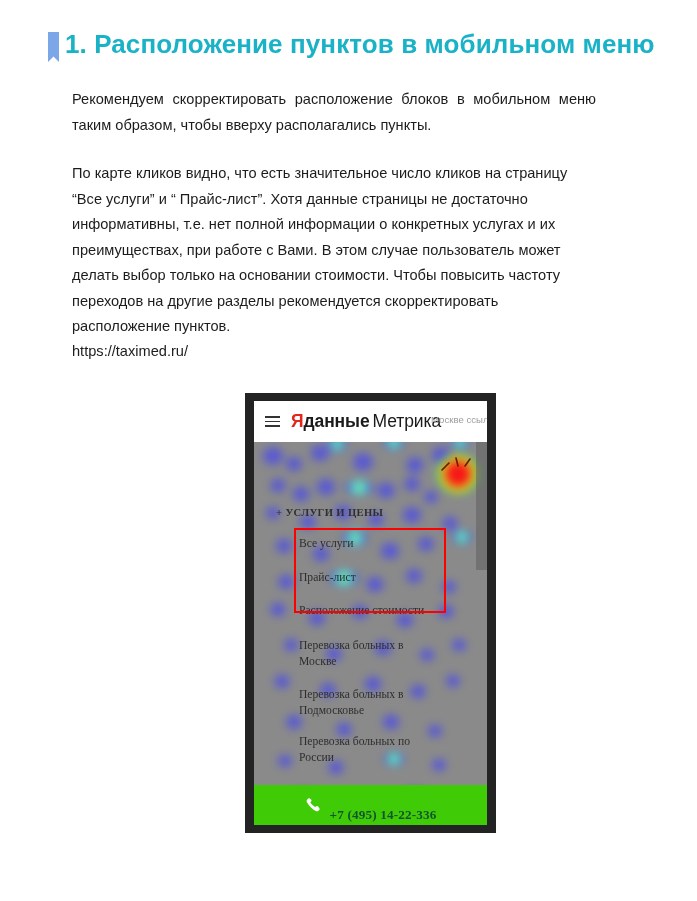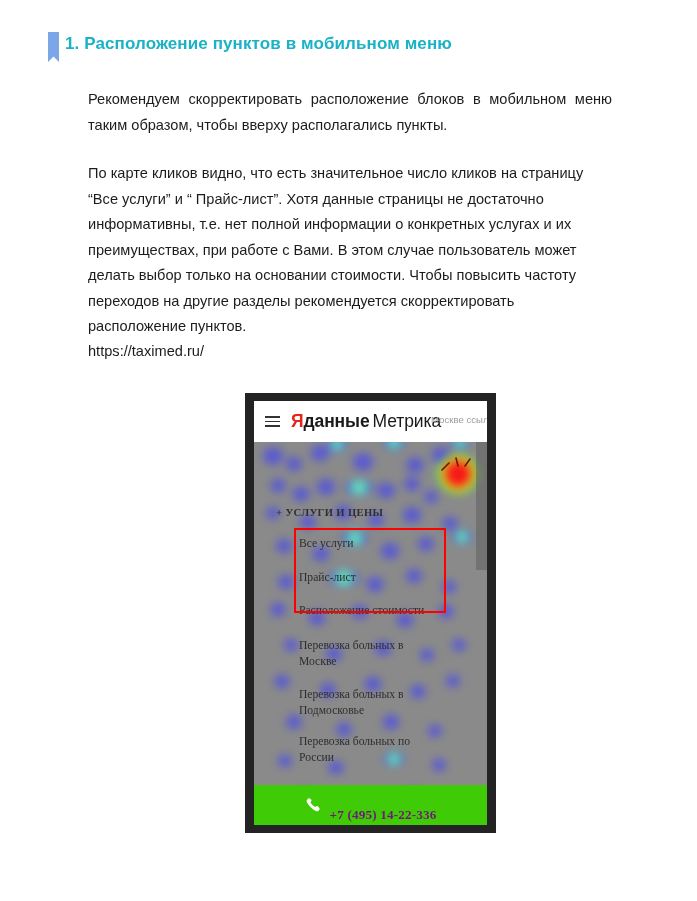--- a/index.html
+++ b/index.html
@@ -24,32 +24,32 @@
     align-items: flex-start;
   }
   .bookmark-icon {
     width: 11px;
     height: 30px;
     margin-right: 6px;
     margin-top: 2px;
     flex: none;
   }
   .heading-text {
-    font-size: 17px;
+    font-size: 26px;
     font-weight: bold;
     color: #19b2c6;
     letter-spacing: 0.1px;
     line-height: 28px;
     white-space: nowrap;
   }
 
   
   .para {
     position: absolute;
-    left: 88px;
+    left: 72px;
     width: 524px;
     font-size: 14.6px;
     line-height: 25.5px;
     color: #1c1c1c;
   }
   .para.justify { text-align: justify; }
   .p1 { top: 87px; }
   .p2 { top: 161px; }
   .p3 { top: 339px; }
 
@@ -219,21 +219,21 @@
     justify-content: center;
     z-index: 7;
   }
   .phone-icon {
     width: 17px;
     height: 17px;
     margin-right: 8px;
     flex: none;
   }
   .call-number {
-    color: #701a75;
+    color: #14532d;
     font-size: 13.2px;
     font-weight: bold;
     letter-spacing: 0.15px;
     white-space: nowrap;
     margin-top: 20px;
   }
   .cursor-mark {
     position: absolute;
     z-index: 4;
     pointer-events: none;

